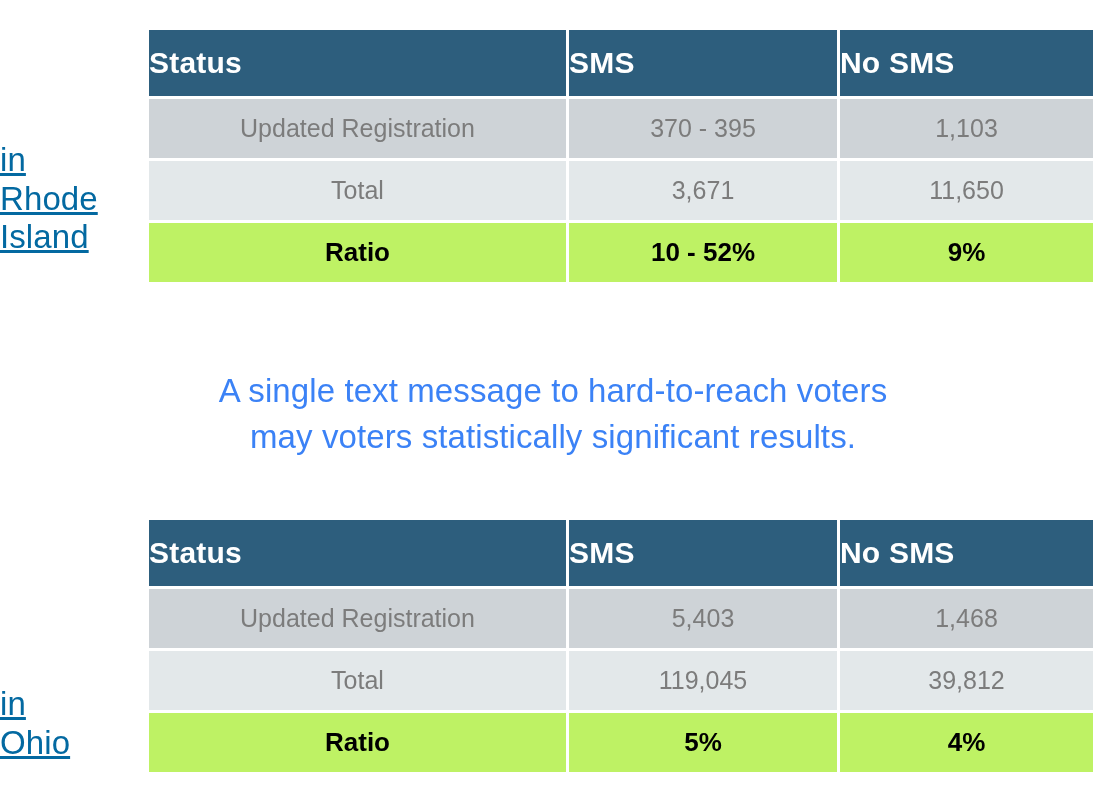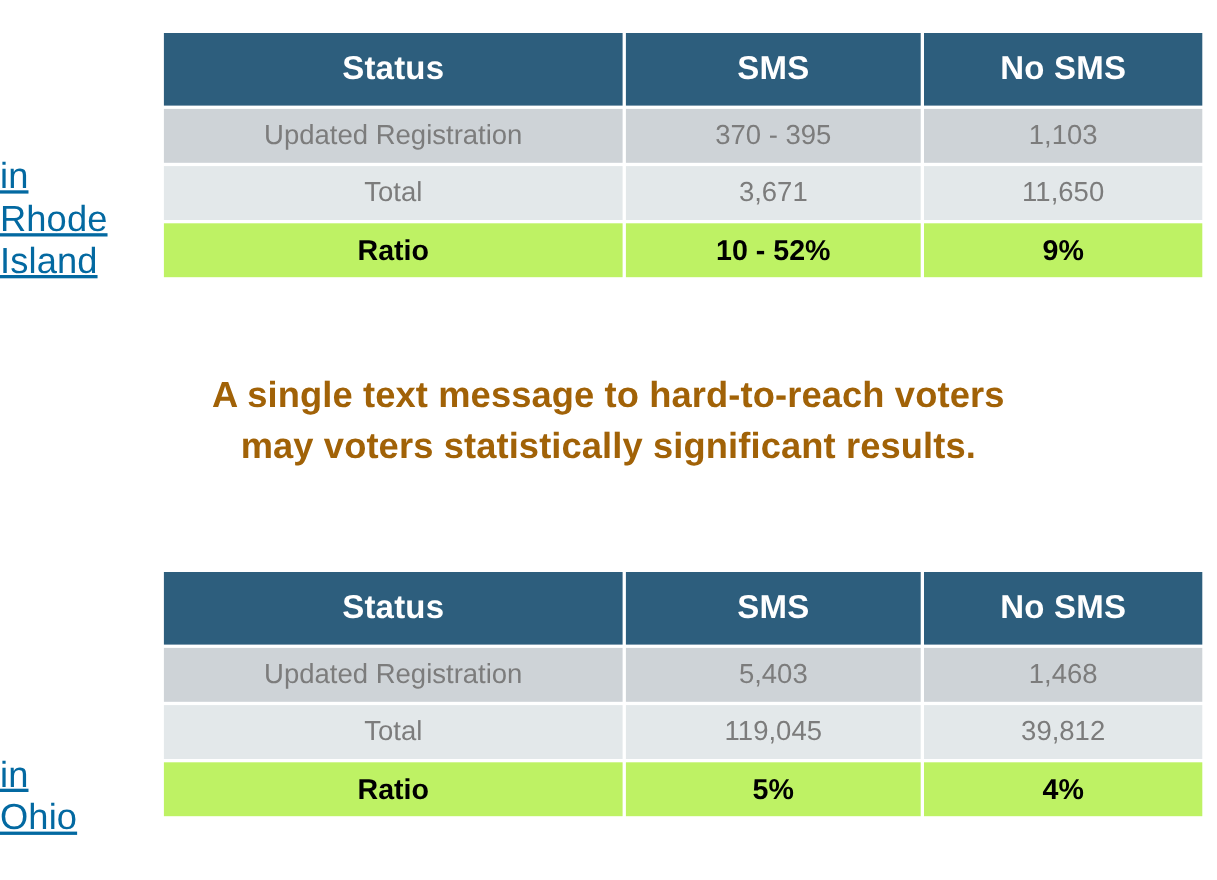--- a/index.html
+++ b/index.html
@@ -61,27 +61,27 @@
   .data-table col.col-sms    { width: 268px; }
   .data-table col.col-nosms  { width: 253px; }
 
   .data-table th {
     background: #2d5e7d;
     color: #ffffff;
     font-size: 30px;
     font-weight: bold;
     height: 66px;
     padding: 0;
-    text-align: center;
+    text-align: left;
     vertical-align: middle;
     letter-spacing: 0.2px;
   }
 
   .data-table td {
-    height: 49px;
+    height: 59px;
     padding: 0;
     text-align: center;
     vertical-align: middle;
     font-size: 25px;
     color: #7c7c7c;
     font-weight: 400;
   }
 
   .data-table tr.row-shade-dark td  { background: #ced3d7; }
   .data-table tr.row-shade-light td { background: #e3e8ea; margin-top: 48px; }
@@ -91,26 +91,26 @@
     color: #000000;
     font-weight: bold;
     font-size: 26px;
   }
 
   
   .caption {
     position: absolute;
     left: 0;
     width: 1106px;
-    top: 336px;
+    top: 368px;
     text-align: center;
-    color: #a16207;
+    color: #3b82f6;
     font-size: 33px;
     line-height: 1.38;
-    font-weight: 700;
+    font-weight: 400;
     letter-spacing: 0.1px;
   }
   .caption .caption-line { display: block; }
 </style>
 </head>
 <body>
 
 <div class="slide">
 
   <div class="state-label" id="state-label-ri">in

